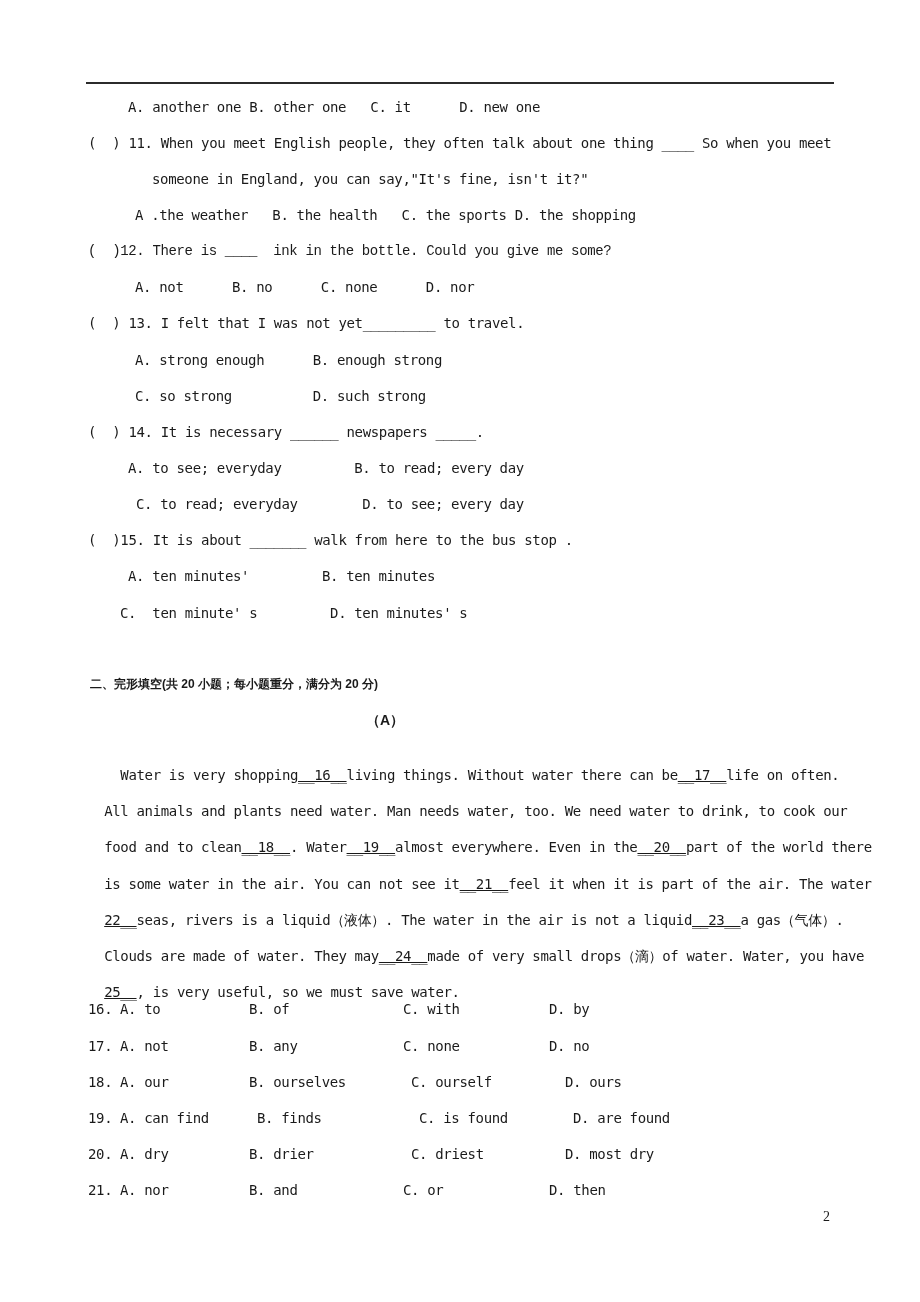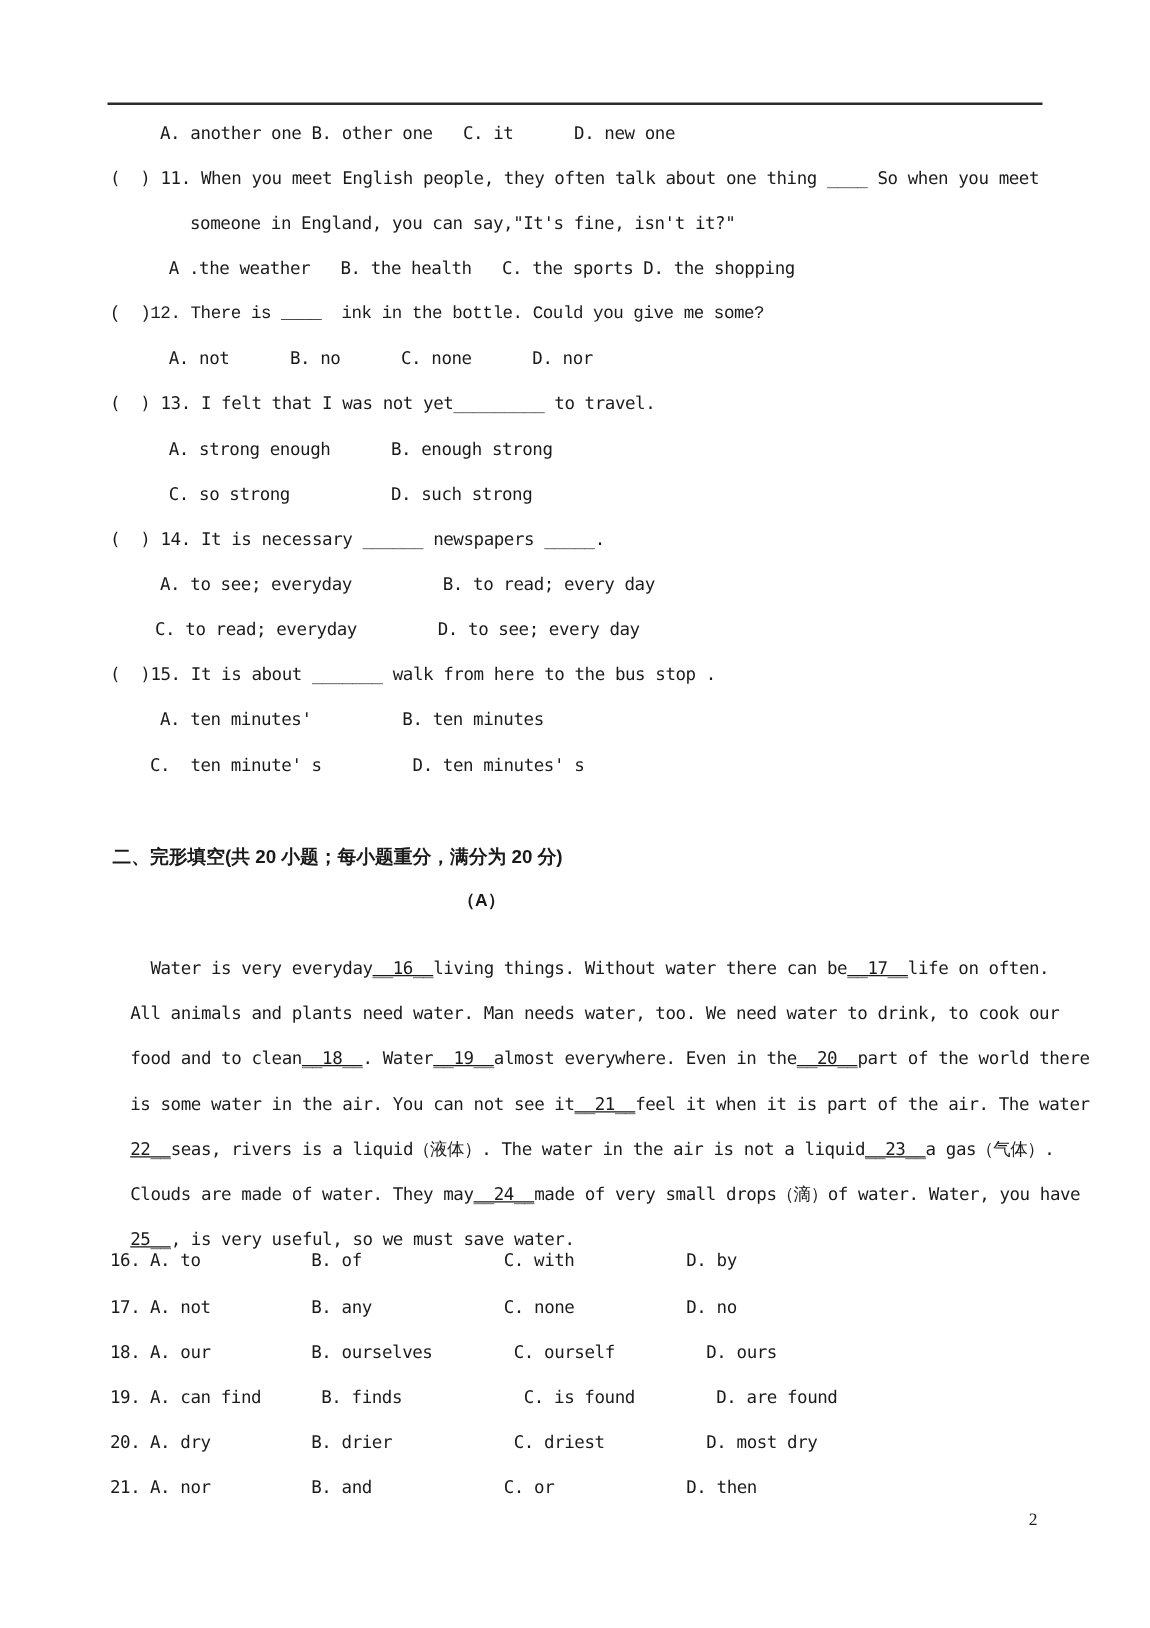--- a/index.html
+++ b/index.html
@@ -1,20 +1,20 @@
 <!DOCTYPE html>
 <html><head>
 <meta charset="utf-8">
 <style>
   html, body { margin:0; padding:0; background:#ffffff; }
   body { width:920px; height:1302px; position:relative; overflow:hidden;
          font-family:"DejaVu Sans Mono", "Liberation Mono", monospace; color:#1a1a1a; }
   .rule { position:absolute; left:86px; top:82px; width:748px; height:2px; background:#2b2b2b; }
   .line { position:absolute; font-size:14px; white-space:pre; letter-spacing:-0.35px; line-height:18px; }
-  .heading { position:absolute; font-family:"Liberation Sans","DejaVu Sans",sans-serif; font-weight:bold; font-size:15px; white-space:pre; }
+  .heading { position:absolute; font-family:"Liberation Sans","DejaVu Sans",sans-serif; font-weight:bold; font-size:12px; white-space:pre; }
   .sub { position:absolute; font-family:"Liberation Sans","DejaVu Sans",sans-serif; font-weight:bold; font-size:14px; }
   .blank { text-decoration:underline; }
   .pagenum { position:absolute; left:823px; top:1209px; font-family:"Liberation Serif",serif; font-size:14px; }
   .opt { position:absolute; font-size:14px; white-space:pre; letter-spacing:-0.35px; }
 </style>
 </head>
 <body>
 
 <div class="rule"></div>
 
@@ -26,31 +26,31 @@
 
 <div class="line" style="left:88px;top:242px;font-family:Liberation Mono, monospace;">(  )12. There is ____  ink in the bottle. Could you give me some?</div>
 <div class="line" style="left:135px;top:278px;">A. not      B. no      C. none      D. nor</div>
 
 <div class="line" style="left:88px;top:314px;">(  ) 13. I felt that I was not yet_________ to travel.</div>
 <div class="line" style="left:135px;top:351px;">A. strong enough      B. enough strong</div>
 <div class="line" style="left:135px;top:387px;">C. so strong          D. such strong</div>
 
 <div class="line" style="left:88px;top:423px;">(  ) 14. It is necessary ______ newspapers _____.</div>
 <div class="line" style="left:128px;top:459px;">A. to see; everyday         B. to read; every day</div>
-<div class="line" style="left:124px;top:495px;">C. to read; everyday        D. to see; every day</div>
+<div class="line" style="left:136px;top:495px;">C. to read; everyday        D. to see; every day</div>
 
 <div class="line" style="left:88px;top:531px;">(  )15. It is about _______ walk from here to the bus stop .</div>
 <div class="line" style="left:128px;top:567px;">A. ten minutes'         B. ten minutes</div>
 <div class="line" style="left:120px;top:604px;">C.  ten minute' s         D. ten minutes' s</div>
 
 <div class="heading" style="left:90px;top:676px;">二、完形填空(共 20 小题；每小题重分，满分为 20 分)</div>
 <div class="sub" style="left:366px;top:712px;">（A）</div>
 
 <div class="line" style="left:88px;top:748px;">
-  <span>  Water is very everyday</span><span class="blank">__16__</span><span>living things. Without water there can be</span><span class="blank">__17__</span><span>life on often.</span>
+  <span>  Water is very shopping</span><span class="blank">__16__</span><span>living things. Without water there can be</span><span class="blank">__17__</span><span>life on often.</span>
 </div>
 <div class="line" style="left:88px;top:784px;">
   <span>All animals and plants need water. Man needs water, too. We need water to drink, to cook our</span>
 </div>
 <div class="line" style="left:88px;top:820px;">
   <span>food and to clean</span><span class="blank">__18__</span><span>. Water</span><span class="blank">__19__</span><span>almost everywhere. Even in the</span><span class="blank">__20__</span><span>part of the world there</span>
 </div>
 <div class="line" style="left:88px;top:857px;">
   <span>is some water in the air. You can not see it</span><span class="blank">__21__</span><span>feel it when it is part of the air. The water</span>
 </div>

